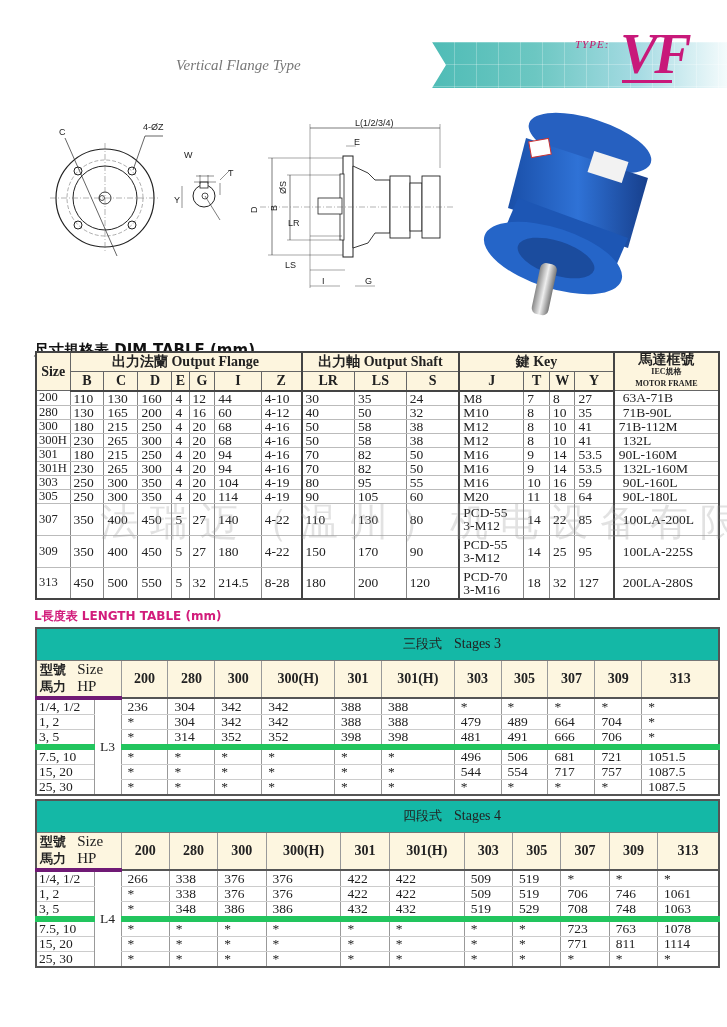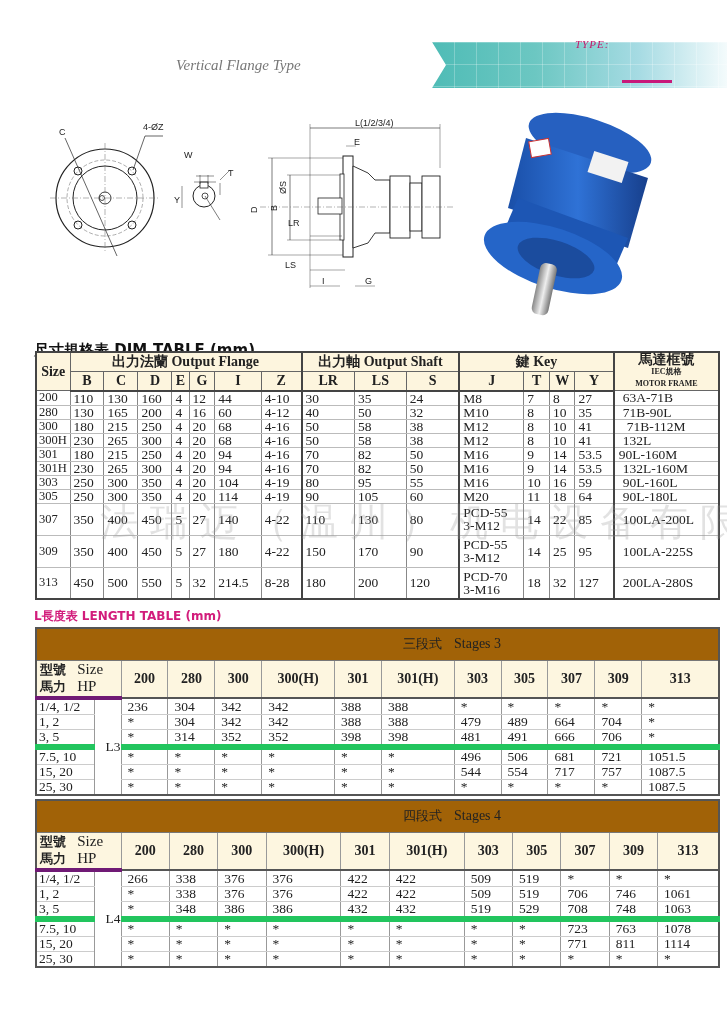--- a/index.html
+++ b/index.html
@@ -44,43 +44,44 @@
   .dim-table td { font-size: 13.5px; border-left: 1px solid #888; border-right: 1px solid #888; border-bottom: 1px solid #bbb; padding: 0 3px; height: 13px; line-height: 13px; white-space: nowrap; }
   .dim-table td.sz { font-size: 12.5px; padding: 0 2px; }
   .dim-table tr.tall td { height: 32px; line-height: 13px; }
   .dim-table tr.tall td.j { line-height: 13px; }
   .dim-table .thick-l { border-left: 2px solid #444; }
   .dim-table thead tr:last-child th { border-bottom: 2px solid #444; }
 
   .len-table { left: 35px; width: 685px; border: 2px solid #555; }
   .len-table.t3 { top: 627px; }
   .len-table.t4 { top: 799px; }
-  .len-table th.stage { background: #a16207; font-weight: normal; font-size: 14px; height: 32px; text-align: left; padding-left: 366px; border-bottom: 1px solid #777; }
+  .len-table th.stage { background: #14b8a6; font-weight: normal; font-size: 14px; height: 32px; text-align: left; padding-left: 366px; border-bottom: 1px solid #777; }
   .len-table th.stage .cn { font-family: "DejaVu Sans", sans-serif; font-size: 13px; margin-right: 12px; }
   .len-table th.col { background: #fdf6e0; font-weight: bold; font-size: 14px; height: 38px; border-left: 1px solid #999; border-bottom: 2px solid #555; }
   .len-table th.corner { background: #fdf6e0; font-weight: normal; text-align: left; font-size: 15px; line-height: 17px; padding-left: 3px; border-bottom: 4px solid #701a75; width: 85px; }
   .len-table th.corner .cn { font-family: "DejaVu Sans", sans-serif; font-weight: bold; font-size: 13px; }
   .len-table td { font-size: 13.5px; height: 14.5px; line-height: 14px; border-left: 1px solid #999; border-bottom: 1px solid #ccc; text-align: center; }
   .len-table td.hp { text-align: left; padding-left: 2px; border-left: none; width: 58px; }
-  .len-table td.lbl { width: 27px; text-align: right; font-size: 13.5px; }
+  .len-table td.lbl { width: 27px; text-align: center; font-size: 13.5px; }
   .len-table td.val { text-align: left; padding-left: 6px; }
   .len-table tr.group-break td { border-top: 6px solid #22c55e; }
 
   
   .watermark { position: absolute; left: 100px; top: 497px; font-family: "DejaVu Sans", sans-serif; font-size: 38px; color: rgba(150,150,150,0.28); letter-spacing: 12px; white-space: nowrap; pointer-events: none; }
 </style>
 </head>
 <body>
 
 <div class="header">
   <span class="subtitle">Vertical Flange Type</span>
   <div class="ribbon">
       <div class="ribbon-grid"></div>
     </div>
   <span class="type-label">TYPE:</span>
+  <span class="type-code">VF</span>
   <div class="type-underline"></div>
 </div>
 
 <svg class="drawing" style="left:45px;top:118px" width="120" height="150" viewBox="0 0 120 150">
   <circle cx="60" cy="80" r="49" fill="none" stroke="#222" stroke-width="1.2"></circle>
   <circle cx="60" cy="80" r="38" fill="none" stroke="#777" stroke-width="0.6" stroke-dasharray="4 2"></circle>
   <circle cx="60" cy="80" r="32" fill="none" stroke="#222" stroke-width="1"></circle>
   <circle cx="60" cy="80" r="6" fill="none" stroke="#222" stroke-width="0.9"></circle>
   <circle cx="57" cy="80" r="2.5" fill="none" stroke="#222" stroke-width="0.8"></circle>
   <circle cx="33" cy="53" r="4" fill="none" stroke="#222"></circle>
@@ -254,21 +255,21 @@
         <td>4-16</td>
         <td class="thick-l">50</td>
         <td>58</td>
         <td>38</td>
         <td class="thick-l j">
           <div>M12</div>
         </td>
         <td>8</td>
         <td>10</td>
         <td>41</td>
-        <td class="thick-l" style="padding-left: 12px;">71B-112M</td>
+        <td class="thick-l" style="padding-left: 4px;">71B-112M</td>
       </tr>
       <tr>
         <td class="sz">300H</td>
         <td>230</td>
         <td>265</td>
         <td>300</td>
         <td>4</td>
         <td>20</td>
         <td>68</td>
         <td>4-16</td>

